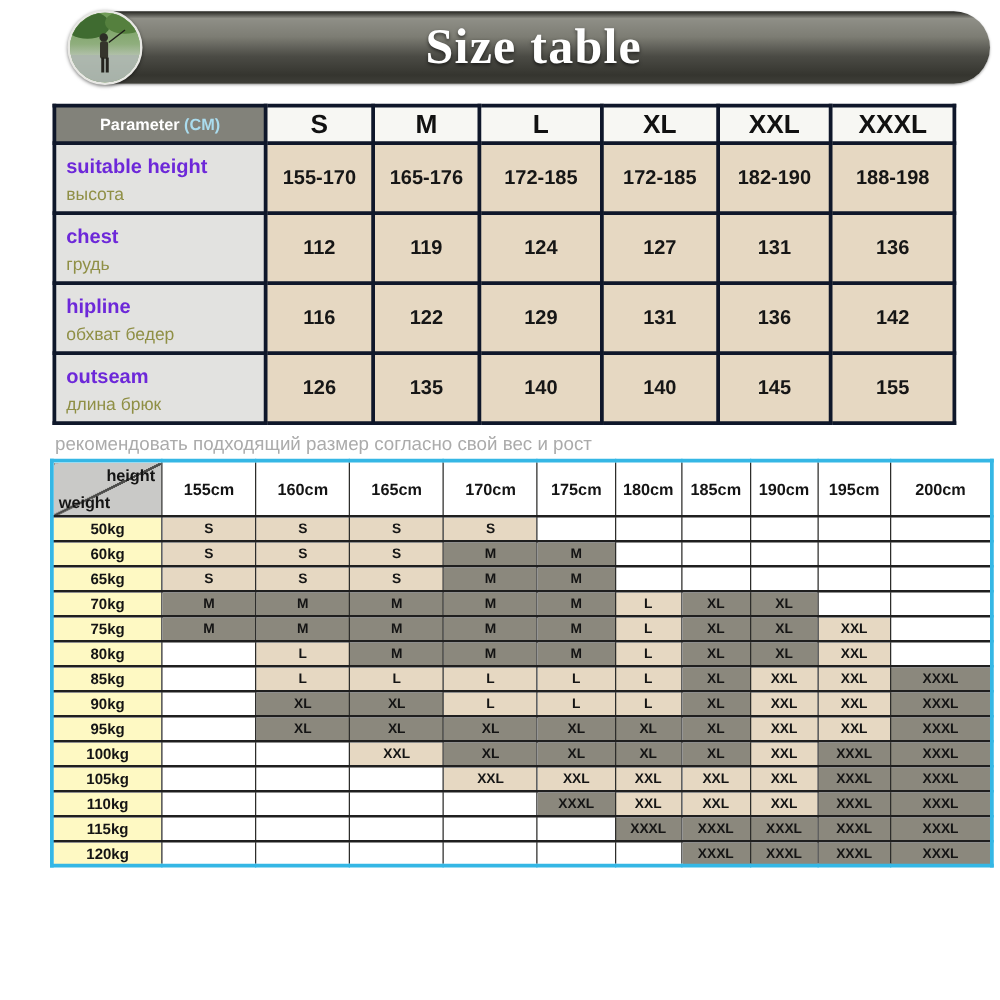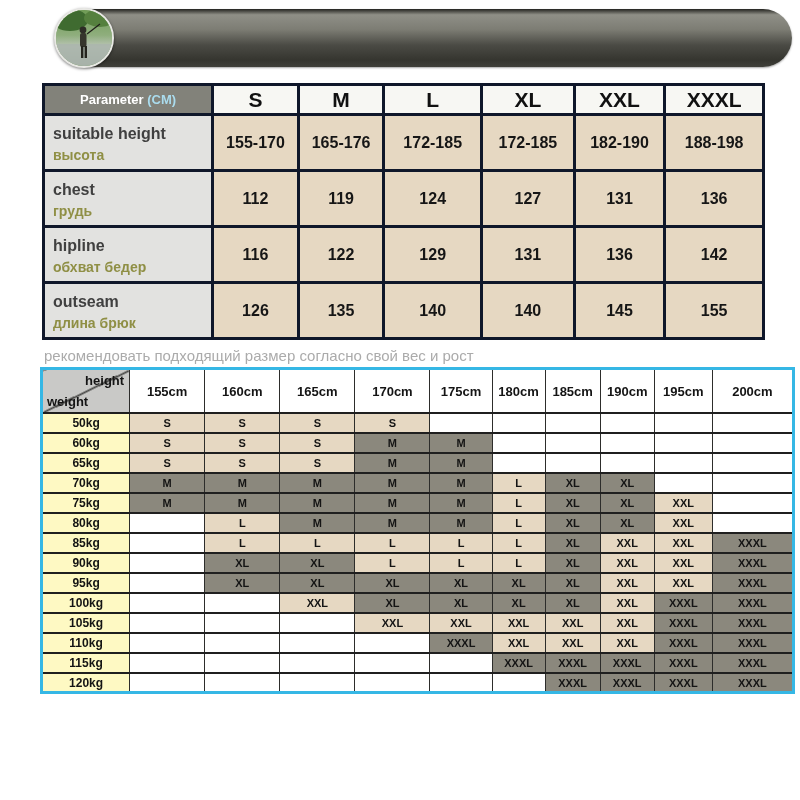--- a/index.html
+++ b/index.html
@@ -23,22 +23,22 @@
   
   .sizetable-wrap{margin:16px 0 0 42px;}
   table{border-collapse:collapse; table-layout:fixed;}
   .sizetable{width:723px; border:3px solid var(--cyan);}
   .sizetable td{border:3px solid #0f172a; text-align:center; vertical-align:middle;}
   .sizetable tr{border-top:2px solid #29292a;}
   .sizetable .hdr-param{background:var(--hdrgray); height:30px; font-size:13px; font-weight:bold; color:#fff;}
   .sizetable .hdr-param .unit{color:var(--unitblue);}
   .sizetable .hdr-size{background:#f7f7f3; font-size:21px; font-weight:bold; color:#111;}
   .sizetable .rowlabel{background:var(--rowgray); text-align:left; padding:4px 6px 2px 8px; height:56px;}
-  .sizetable .rowlabel .en{display:block; font-size:16px; font-weight:bold; color:#404040; line-height:1.5;}
-  .sizetable .rowlabel .ru{display:block; font-size:14px; font-weight:bold; color:var(--olive); line-height:1.4;}
+  .sizetable .rowlabel .en{display:block; font-size:16px; font-weight:bold; color:#6d28d9; line-height:1.5;}
+  .sizetable .rowlabel .ru{display:block; font-size:14px; font-weight:normal; color:var(--olive); line-height:1.4;}
   .sizetable .val{background:var(--beige); font-size:16px; font-weight:bold; color:#161616;}
   
   .recommend{margin:7px 0 0 44px;}
   .recommend .en{font-size:15px; color:#0c0c0c; line-height:1.15;}
   .recommend .ru{font-size:15px; color:#ababab; line-height:1.15;}
   
   .matrix-wrap{margin:3px 16px 0 40px;}
   .matrix{width:755px; border:3px solid var(--cyan);}
   .matrix td{border:1px solid #2d2d2b; text-align:center; vertical-align:middle;
     font-size:11px; font-weight:bold; color:#141414; height:20px; overflow:hidden;}
@@ -72,20 +72,21 @@
       <ellipse cx="14" cy="10" rx="18" ry="11" fill="#3f6b30"></ellipse>
       <ellipse cx="44" cy="8" rx="16" ry="9" fill="#55803e"></ellipse>
       <rect x="0" y="34" width="56" height="22" fill="#aab4ac" opacity="0.8"></rect>
       <circle cx="27" cy="20" r="3.4" fill="#2d2d26"></circle>
       <rect x="24" y="23" width="6.5" height="14" rx="2" fill="#35352c"></rect>
       <rect x="25" y="36" width="2.4" height="12" fill="#23231d"></rect>
       <rect x="28.6" y="36" width="2.4" height="12" fill="#23231d"></rect>
       <line x1="31" y1="24" x2="44" y2="14" stroke="#1e1e18" stroke-width="1.2"></line>
     </svg>
   </div>
+  <div class="title">Size table</div>
 </div>
 
 <div class="sizetable-wrap">
   <table class="sizetable">
     <colgroup>
       <col style="width:168px">
         <col style="width:85px">
         <col style="width:85px">
       <col style="width:97px">
         <col style="width:92px">

